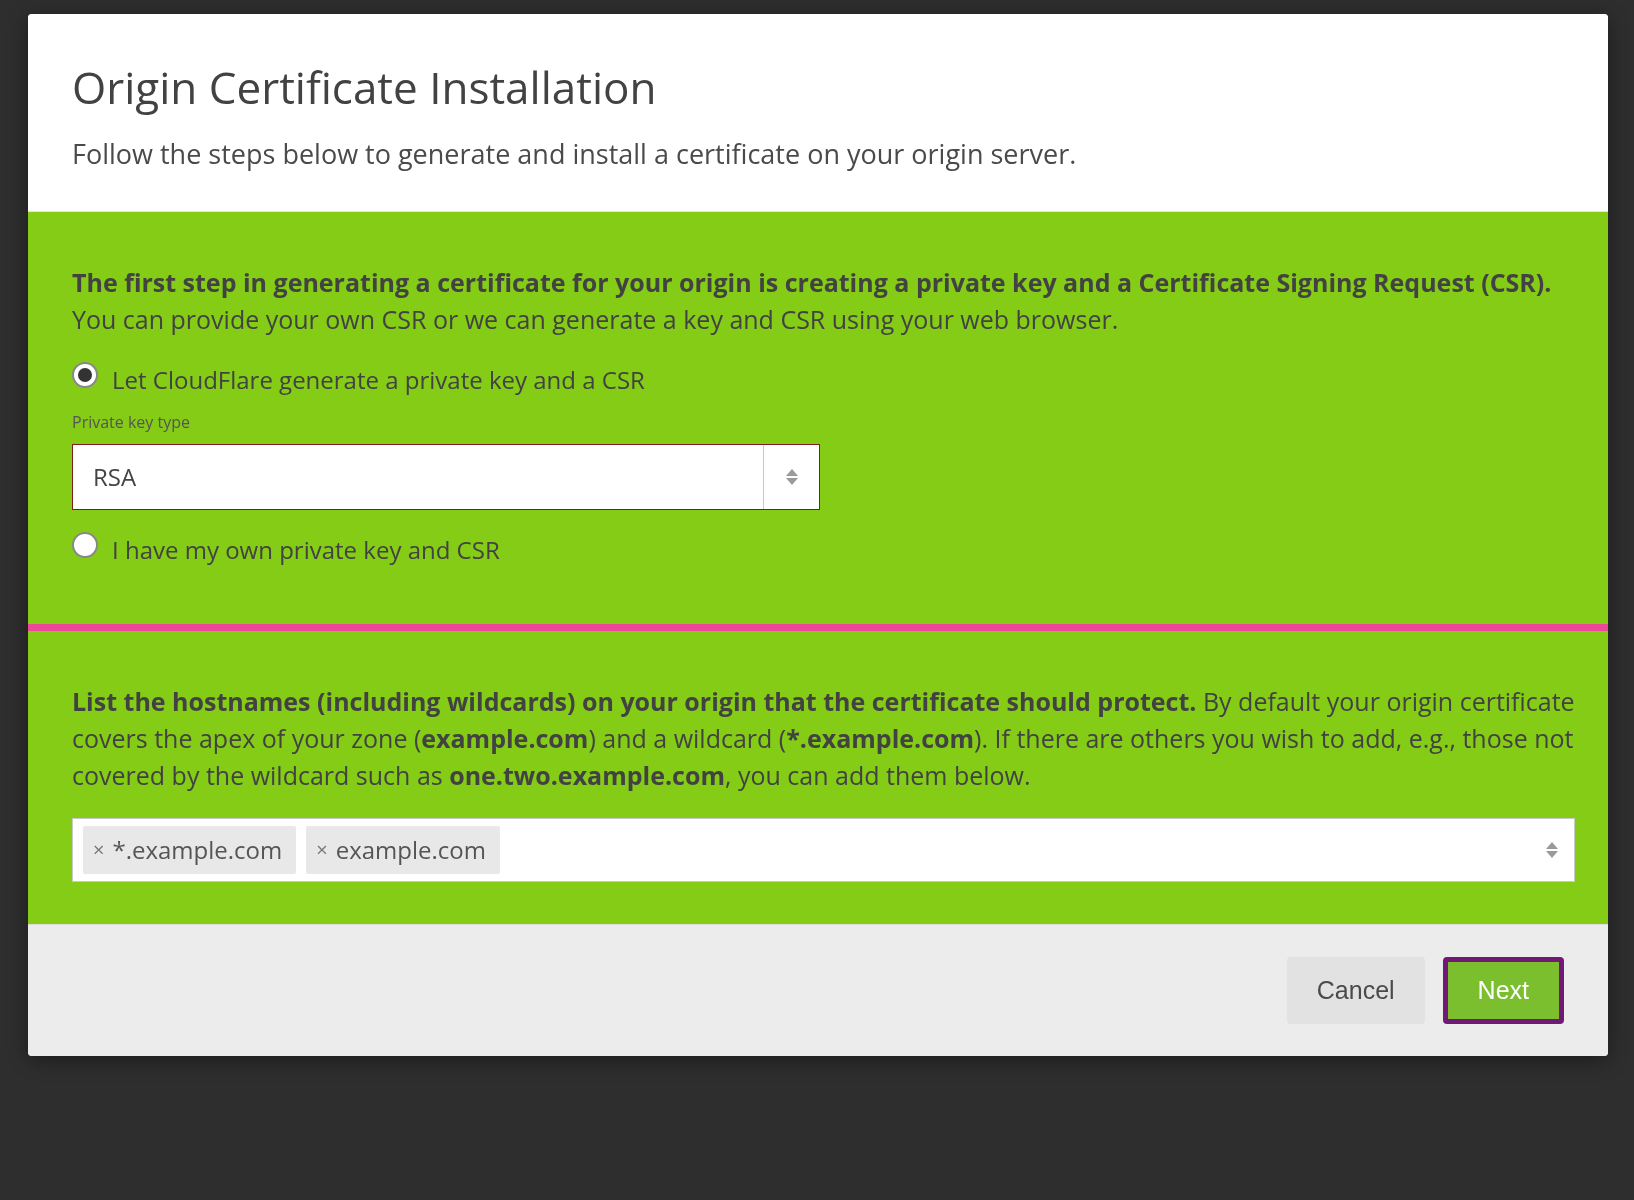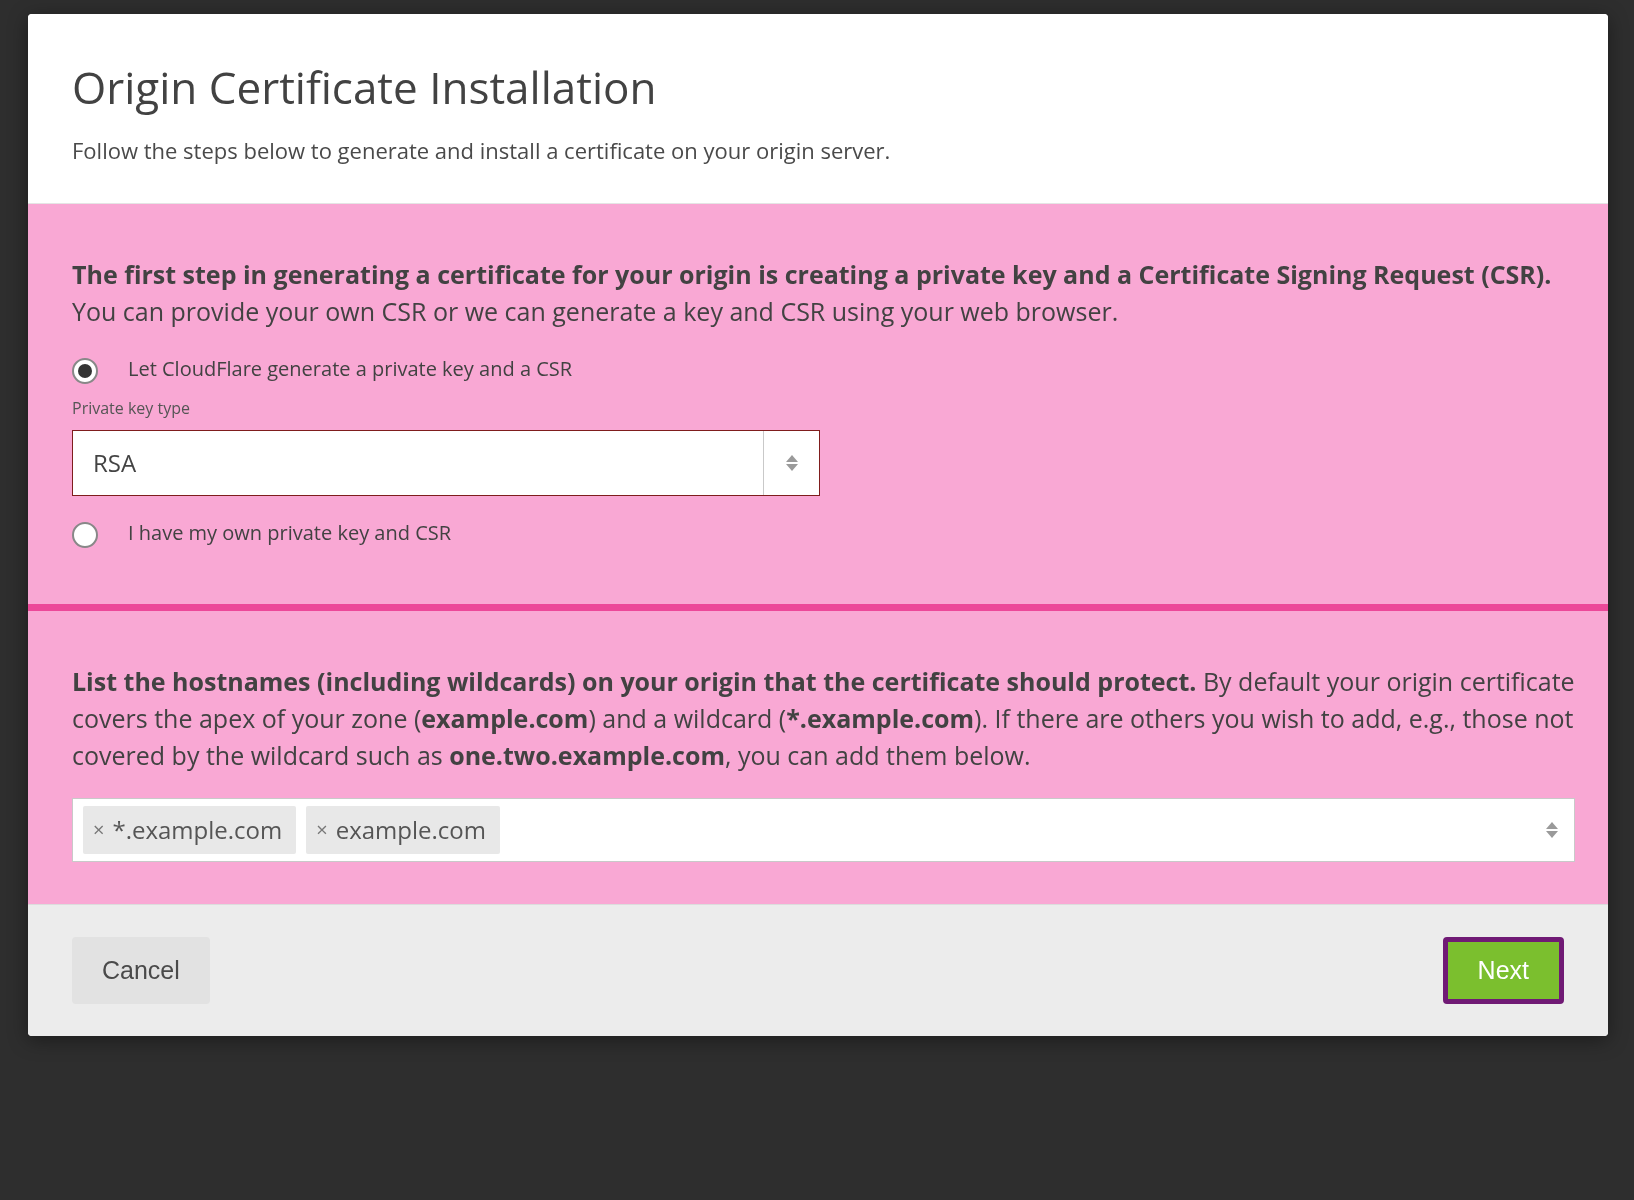--- a/index.html
+++ b/index.html
@@ -31,44 +31,44 @@
     padding: 40px 39px 36px 44px;
     background: #ffffff;
   }
   .modal-title {
     font-size: 44px;
     font-weight: 400;
     color: #424242;
     margin-bottom: 14px;
   }
   .modal-subtitle {
-    font-size: 22px;
+    font-size: 27px;
     color: #4a4a4a;
   }
   .section {
-    background: #f9a8d4;
+    background: #84cc16;
     border-top: 1px solid #e5e5e5;
     padding: 52px 33px 42px 44px;
   }
   .section + .section {
     border-top: 7px solid #ec4899;
   }
   .section-text {
     font-size: 25px;
     color: #424242;
     margin-bottom: 24px;
     line-height: 1.48;
   }
   .section-text .bold { font-weight: 700; }
   .radio-row {
     display: flex;
-    align-items: flex-end;
-    gap: 30px;
+    align-items: flex-start;
+    gap: 14px;
     margin-bottom: 12px;
-    font-size: 20px;
+    font-size: 24px;
     color: #424242;
   }
   .radio-outer {
     width: 26px;
     height: 26px;
     border: 2px solid #888;
     border-radius: 50%;
     display: flex;
     align-items: center;
     justify-content: center;
@@ -153,21 +153,21 @@
     transform: translateY(-50%);
     display: flex;
     flex-direction: column;
     gap: 2px;
   }
   .modal-footer {
     background: #ececec;
     border-top: 1px solid #dcdcdc;
     padding: 32px 44px;
     display: flex;
-    justify-content: space-between;
+    justify-content: flex-end;
     gap: 18px;
   }
   .btn {
     font-size: 25px;
     padding: 14px 30px;
     border-radius: 4px;
     border: none;
     cursor: pointer;
   }
   .btn-cancel {

